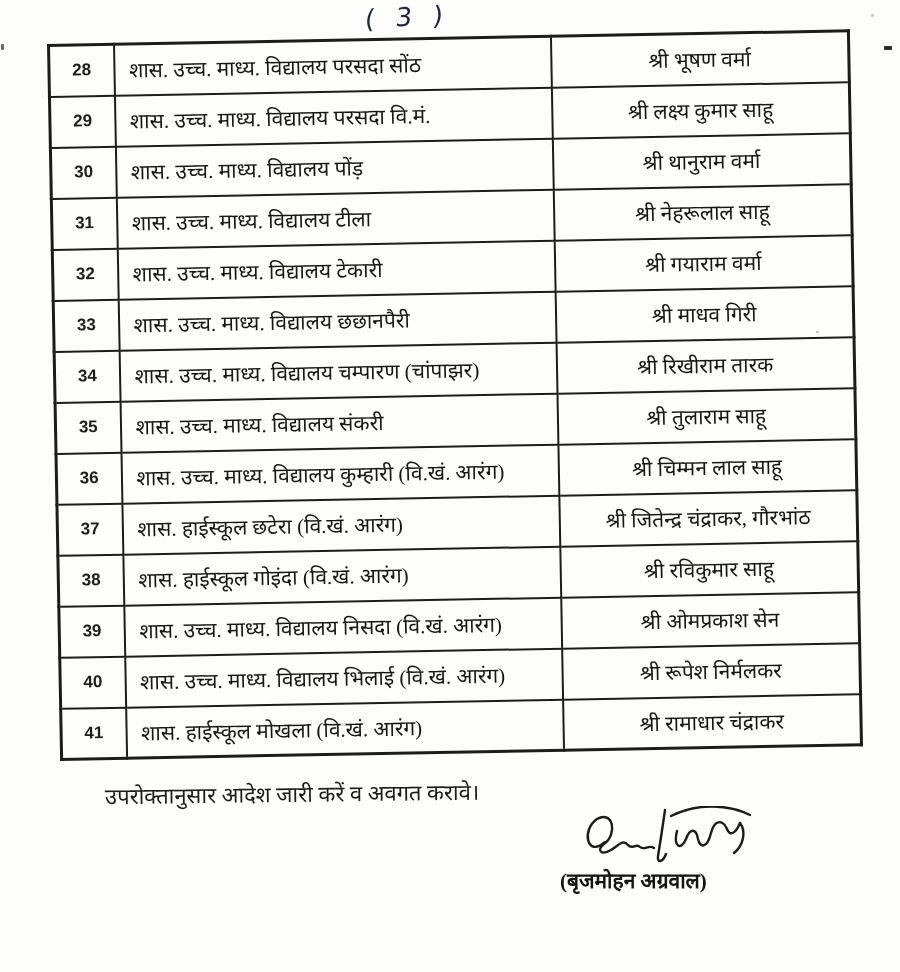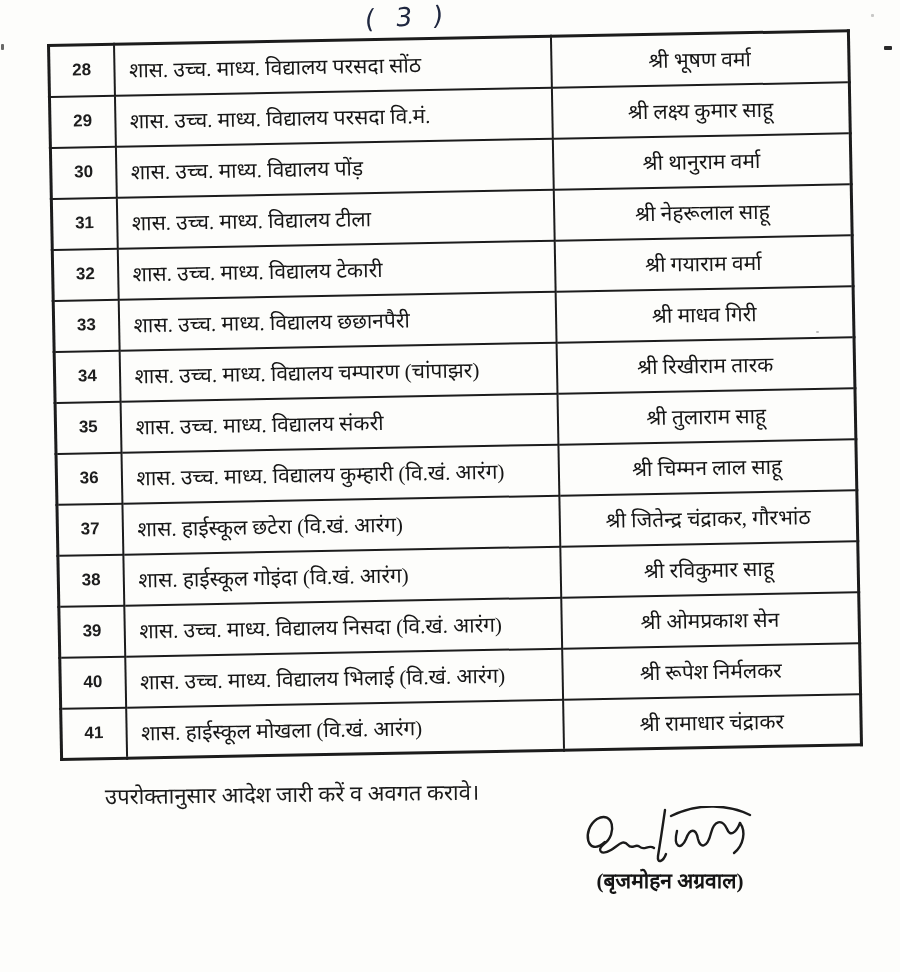--- a/index.html
+++ b/index.html
@@ -82,21 +82,21 @@
     transform: rotate(-0.7deg);
     white-space: nowrap;
   }
 
   
   .signature-block {
     position: absolute;
     left: 560px;
     top: 806px;
     width: 220px;
-    text-align: center;
+    text-align: left;
   }
   .signature-scrawl {
     display: block;
     margin: 0 auto -4px auto;
   }
   .signatory-name {
     font-size: 21px;
     font-weight: bold;
     color: #141414;
     white-space: nowrap;

